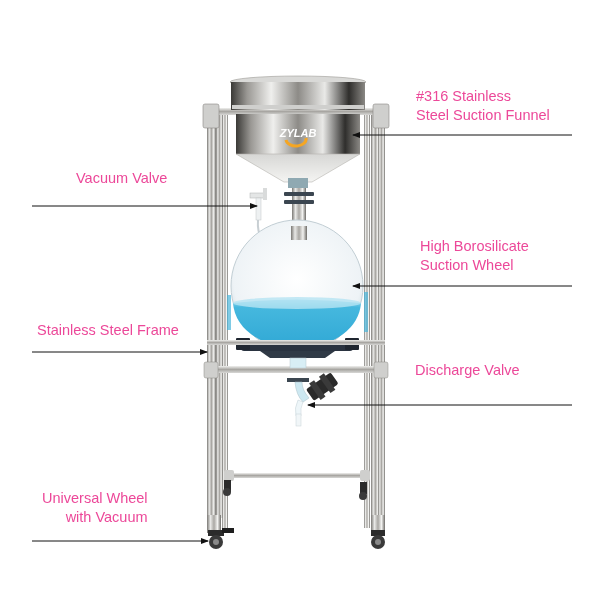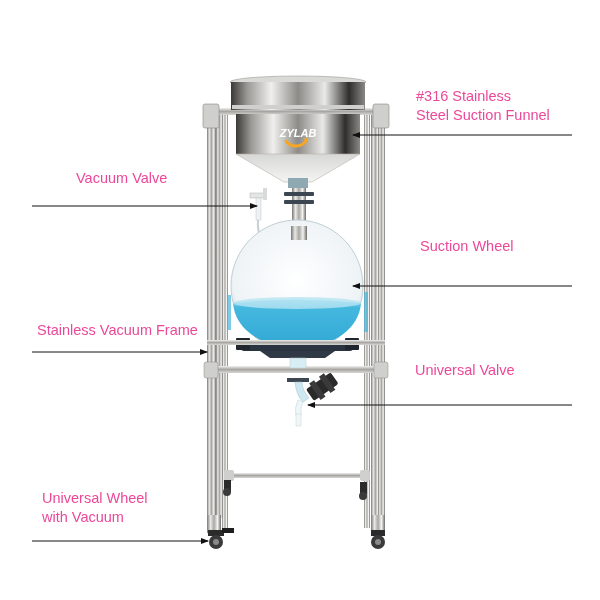--- a/index.html
+++ b/index.html
@@ -179,29 +179,30 @@
   <div class="label" style="left:416px; top:87px;">
     <span>#316 Stainless</span>
     <span>Steel Suction Funnel</span>
   </div>
 
   <div class="label" style="left:40px; top:169px;margin-left:36px;">
     <span>Vacuum Valve</span>
   </div>
 
   <div class="label" style="left:420px; top:237px;">
+    <span>High Borosilicate</span>
     <span>Suction Wheel</span>
   </div>
 
   <div class="label" style="left:37px; top:321px;">
-    <span>Stainless Vacuum Frame</span>
+    <span>Stainless Steel Frame</span>
   </div>
 
   <div class="label" style="left:415px; top:361px;">
-    <span>Universal Valve</span>
-  </div>
-
-  <div class="label" style="left:42px; top:489px;">
+    <span>Discharge Valve</span>
+  </div>
+
+  <div class="label" style="left:42px; top:489px;text-align:right;">
     <span>Universal Wheel</span>
     <span>with Vacuum</span>
   </div>
 
 </div>
 
 </body></html>

